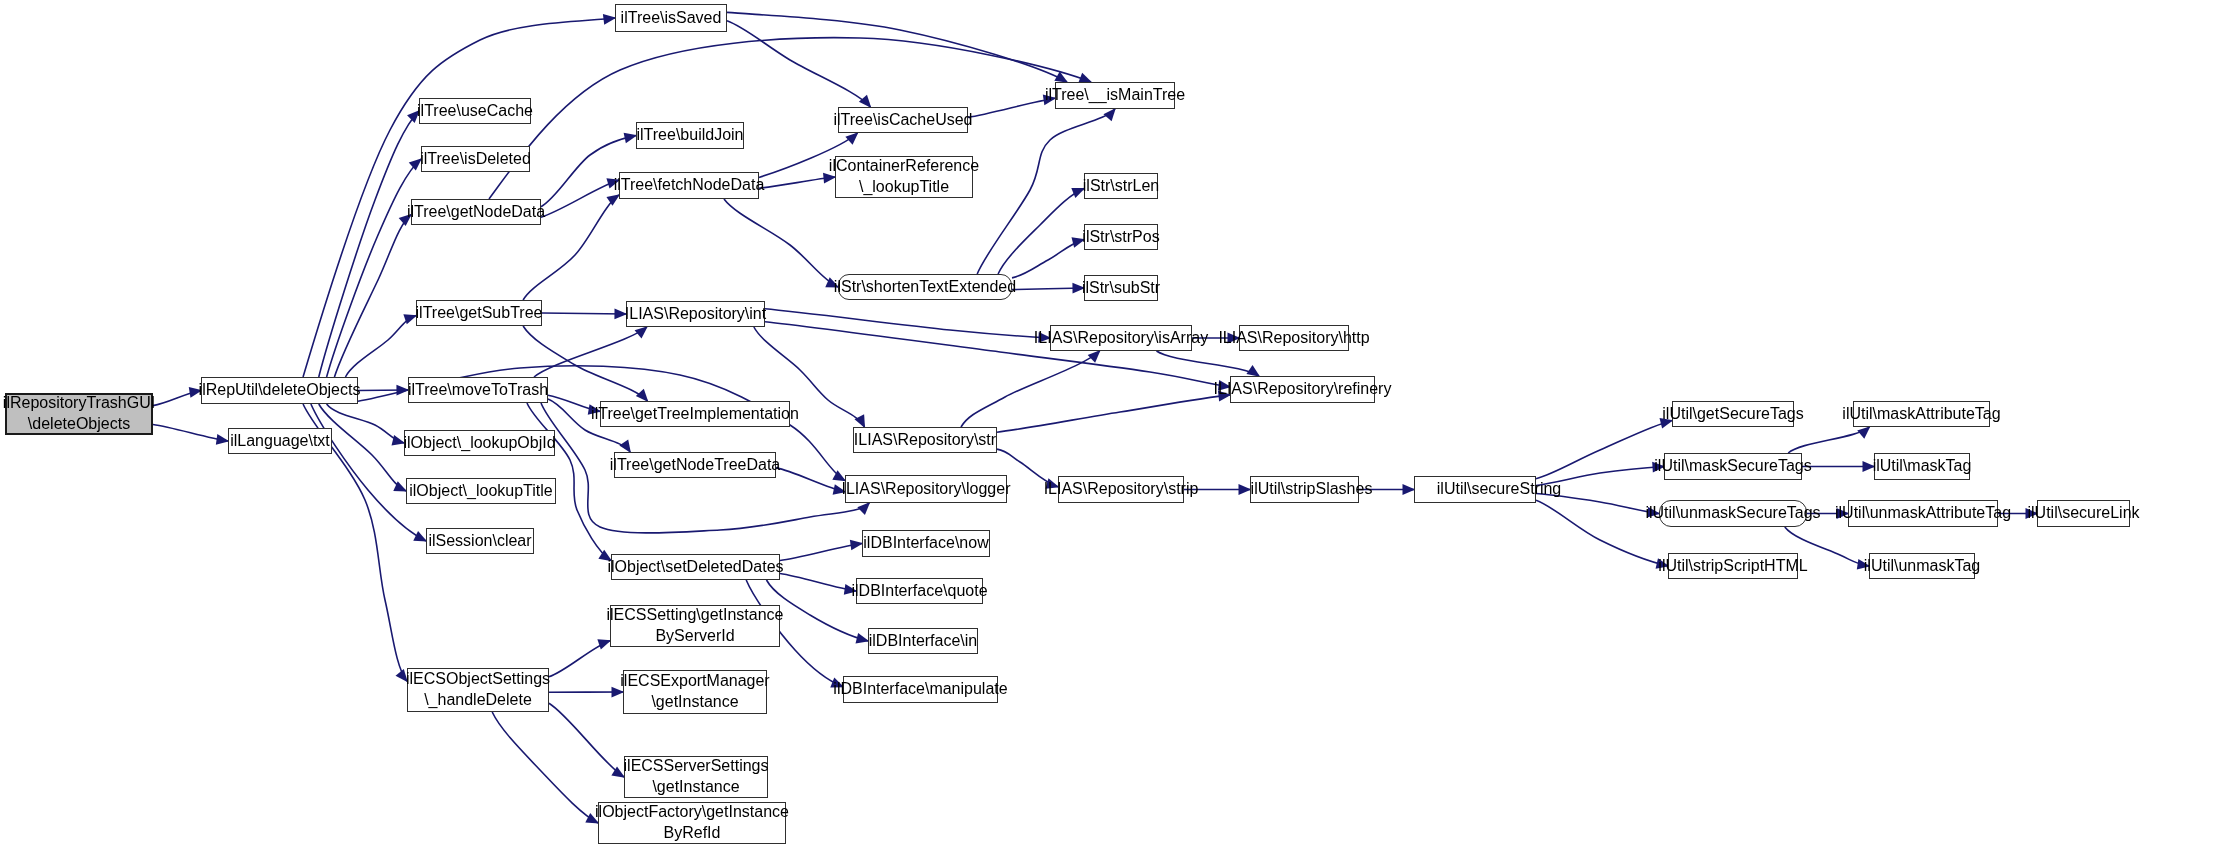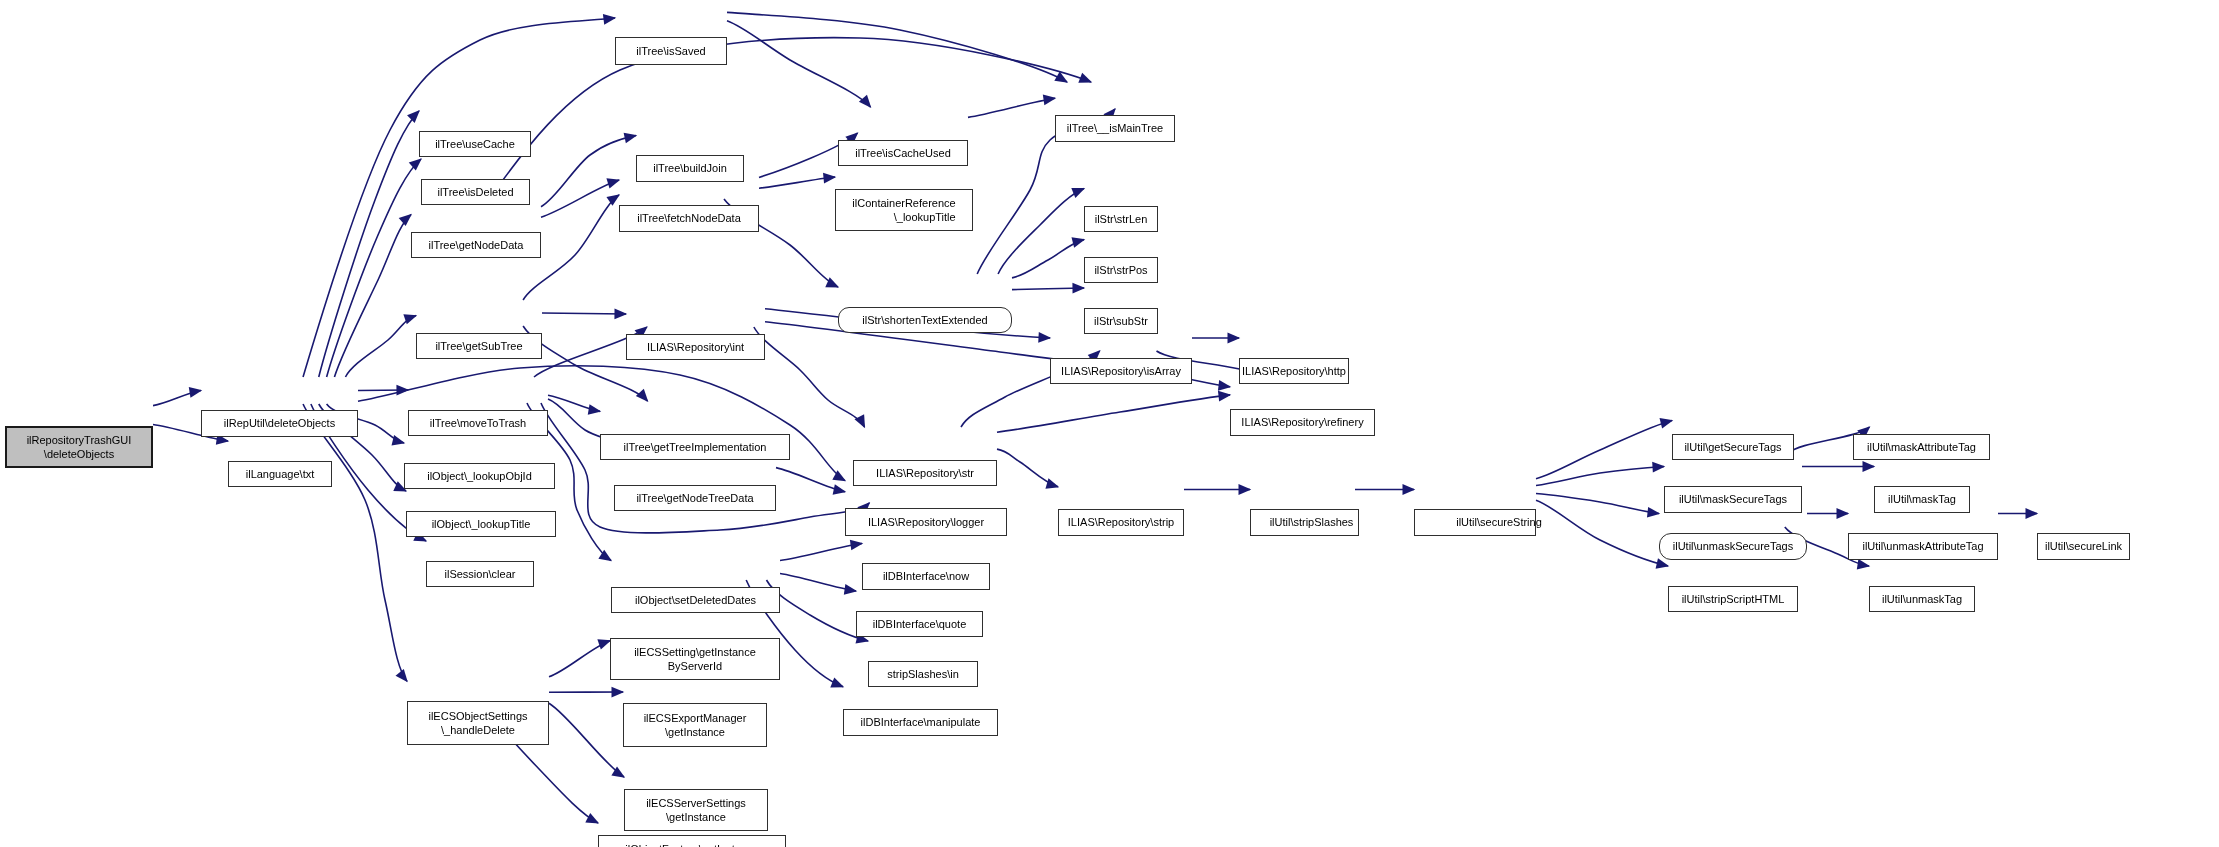--- a/index.html
+++ b/index.html
@@ -12,24 +12,23 @@
   }
   .stage svg{position:absolute;left:0;top:0;z-index:0;}
   .gnode{
     position:absolute;z-index:1;
     box-sizing:border-box;
     display:flex;align-items:center;justify-content:center;
     text-align:center;
     background:#ffffff;
     border:1.5px solid #2f2f2f;
     color:#000000;
-    font-size:11px;line-height:1.3;
+    font-size:16px;line-height:1.3;
     white-space:pre-line;
     cursor:pointer;
-    margin-top:33px;
   }
   .gnode.root{background:#bfbfbf;border-width:2px;border-color:#1a1a1a;}
 </style>
 </head>
 <body>
 
 <div class="stage">
   <svg width="2219" height="847" viewBox="0 0 2219 847" xmlns="http://www.w3.org/2000/svg">
     <defs>
       <marker id="arrow" viewBox="0 0 10 10" refX="9" refY="5" markerWidth="10" markerHeight="8" orient="auto-start-reverse">
@@ -113,32 +112,32 @@
       <div class="gnode" style="left: 408px; top: 377px; width: 140px; height: 26px;">ilTree\moveToTrash</div>
       <div class="gnode" style="left: 404px; top: 430px; width: 151px; height: 26px;">ilObject\_lookupObjId</div>
       <div class="gnode" style="left: 406px; top: 478px; width: 150px; height: 26px;">ilObject\_lookupTitle</div>
       <div class="gnode" style="left: 426px; top: 528px; width: 108px; height: 26px;">ilSession\clear</div>
       <div class="gnode" style="left: 407px; top: 668px; width: 142px; height: 44px;">ilECSObjectSettings
 \_handleDelete</div>
       <div class="gnode" style="left: 615px; top: 4px; width: 112px; height: 28px;">ilTree\isSaved</div>
       <div class="gnode" style="left: 636px; top: 122px; width: 108px; height: 27px;">ilTree\buildJoin</div>
       <div class="gnode" style="left: 619px; top: 172px; width: 140px; height: 27px; text-align: center;">ilTree\fetchNodeData</div>
       <div class="gnode" style="left: 838px; top: 107px; width: 130px; height: 26px;">ilTree\isCacheUsed</div>
-      <div class="gnode" style="left: 835px; top: 156px; width: 138px; height: 42px; text-align: right;">ilContainerReference
+      <div class="gnode" style="left: 835px; top: 156px; width: 138px; height: 42px;">ilContainerReference
 \_lookupTitle</div>
       <div class="gnode" style="left: 838px; top: 274px; width: 174px; height: 26px; border-radius: 11px;">ilStr\shortenTextExtended</div>
       <div class="gnode" style="left: 626px; top: 301px; width: 139px; height: 26px;">ILIAS\Repository\int</div>
       <div class="gnode" style="left: 600px; top: 401px; width: 190px; height: 26px;">ilTree\getTreeImplementation</div>
       <div class="gnode" style="left: 614px; top: 452px; width: 162px; height: 26px;">ilTree\getNodeTreeData</div>
       <div class="gnode" style="left: 853px; top: 427px; width: 144px; height: 26px;">ILIAS\Repository\str</div>
       <div class="gnode" style="left: 845px; top: 475px; width: 162px; height: 28px;">ILIAS\Repository\logger</div>
       <div class="gnode" style="left: 611px; top: 554px; width: 169px; height: 26px;">ilObject\setDeletedDates</div>
       <div class="gnode" style="left: 862px; top: 530px; width: 128px; height: 27px;">ilDBInterface\now</div>
       <div class="gnode" style="left: 856px; top: 578px; width: 127px; height: 26px;">ilDBInterface\quote</div>
-      <div class="gnode" style="left: 868px; top: 628px; width: 110px; height: 26px;">stripSlashes\in</div>
+      <div class="gnode" style="left: 868px; top: 628px; width: 110px; height: 26px;">ilDBInterface\in</div>
       <div class="gnode" style="left: 843px; top: 676px; width: 155px; height: 27px;">ilDBInterface\manipulate</div>
       <div class="gnode" style="left: 610px; top: 605px; width: 170px; height: 42px;">ilECSSetting\getInstance
 ByServerId</div>
       <div class="gnode" style="left: 623px; top: 670px; width: 144px; height: 44px;">ilECSExportManager
 \getInstance</div>
       <div class="gnode" style="left: 624px; top: 756px; width: 144px; height: 42px;">ilECSServerSettings
 \getInstance</div>
       <div class="gnode" style="left: 598px; top: 802px; width: 188px; height: 42px;">ilObjectFactory\getInstance
 ByRefId</div>
       <div class="gnode" style="left: 1055px; top: 82px; width: 120px; height: 27px;">ilTree\__isMainTree</div>

